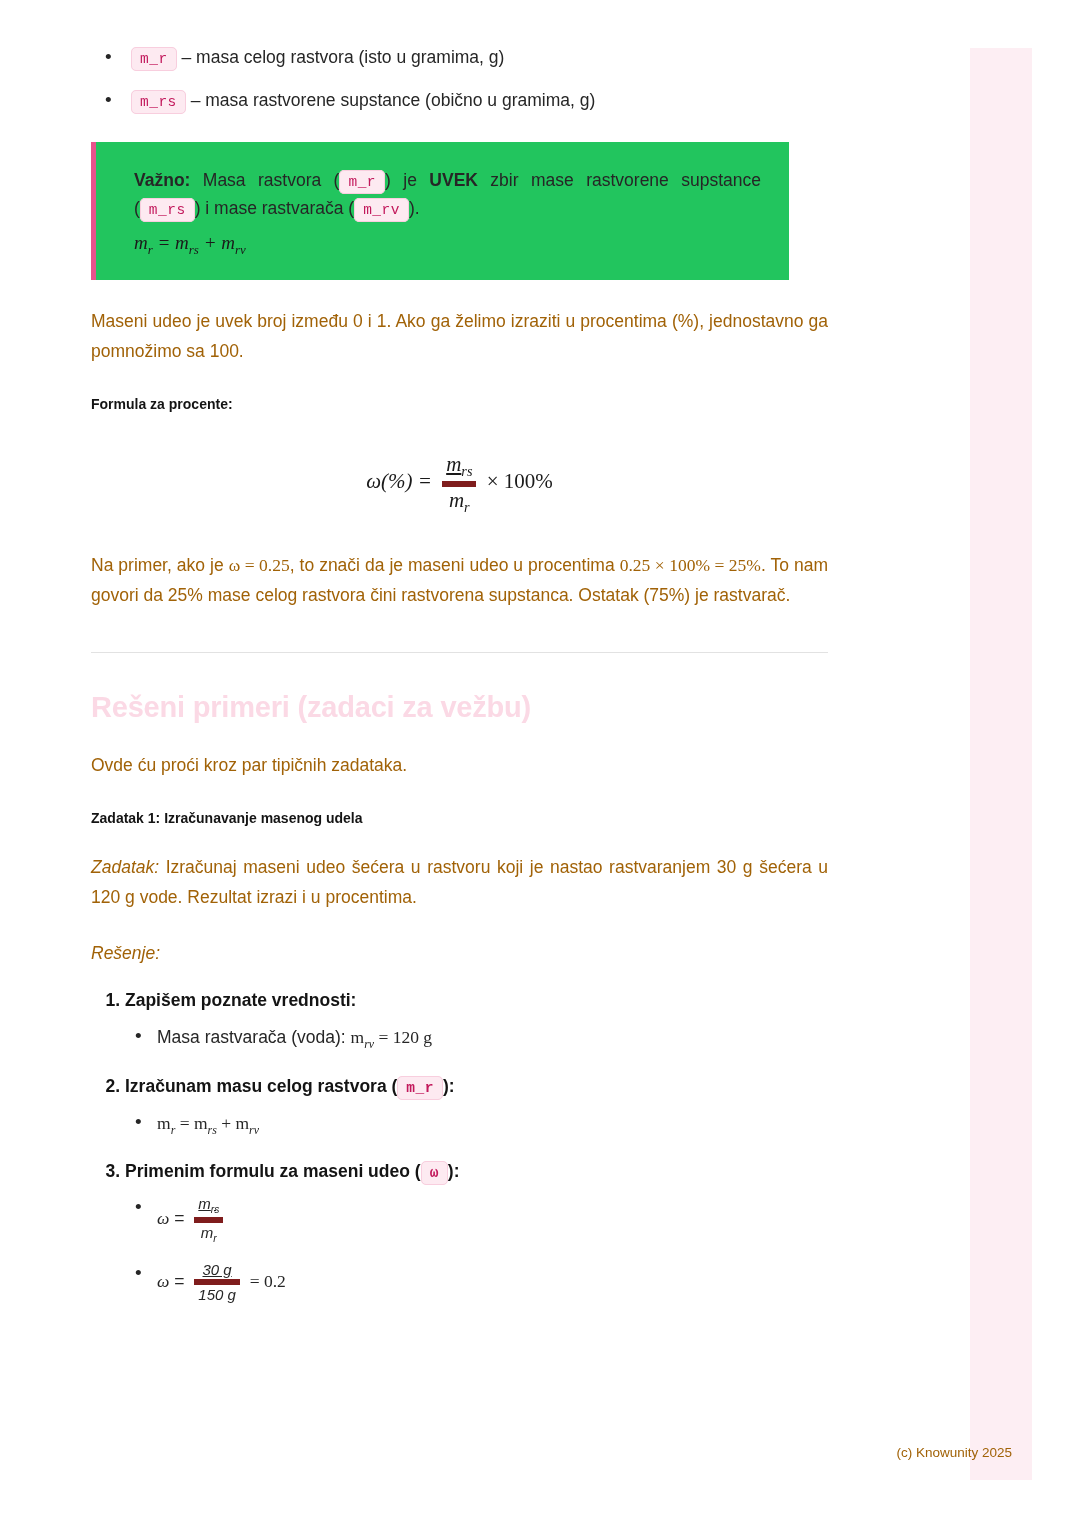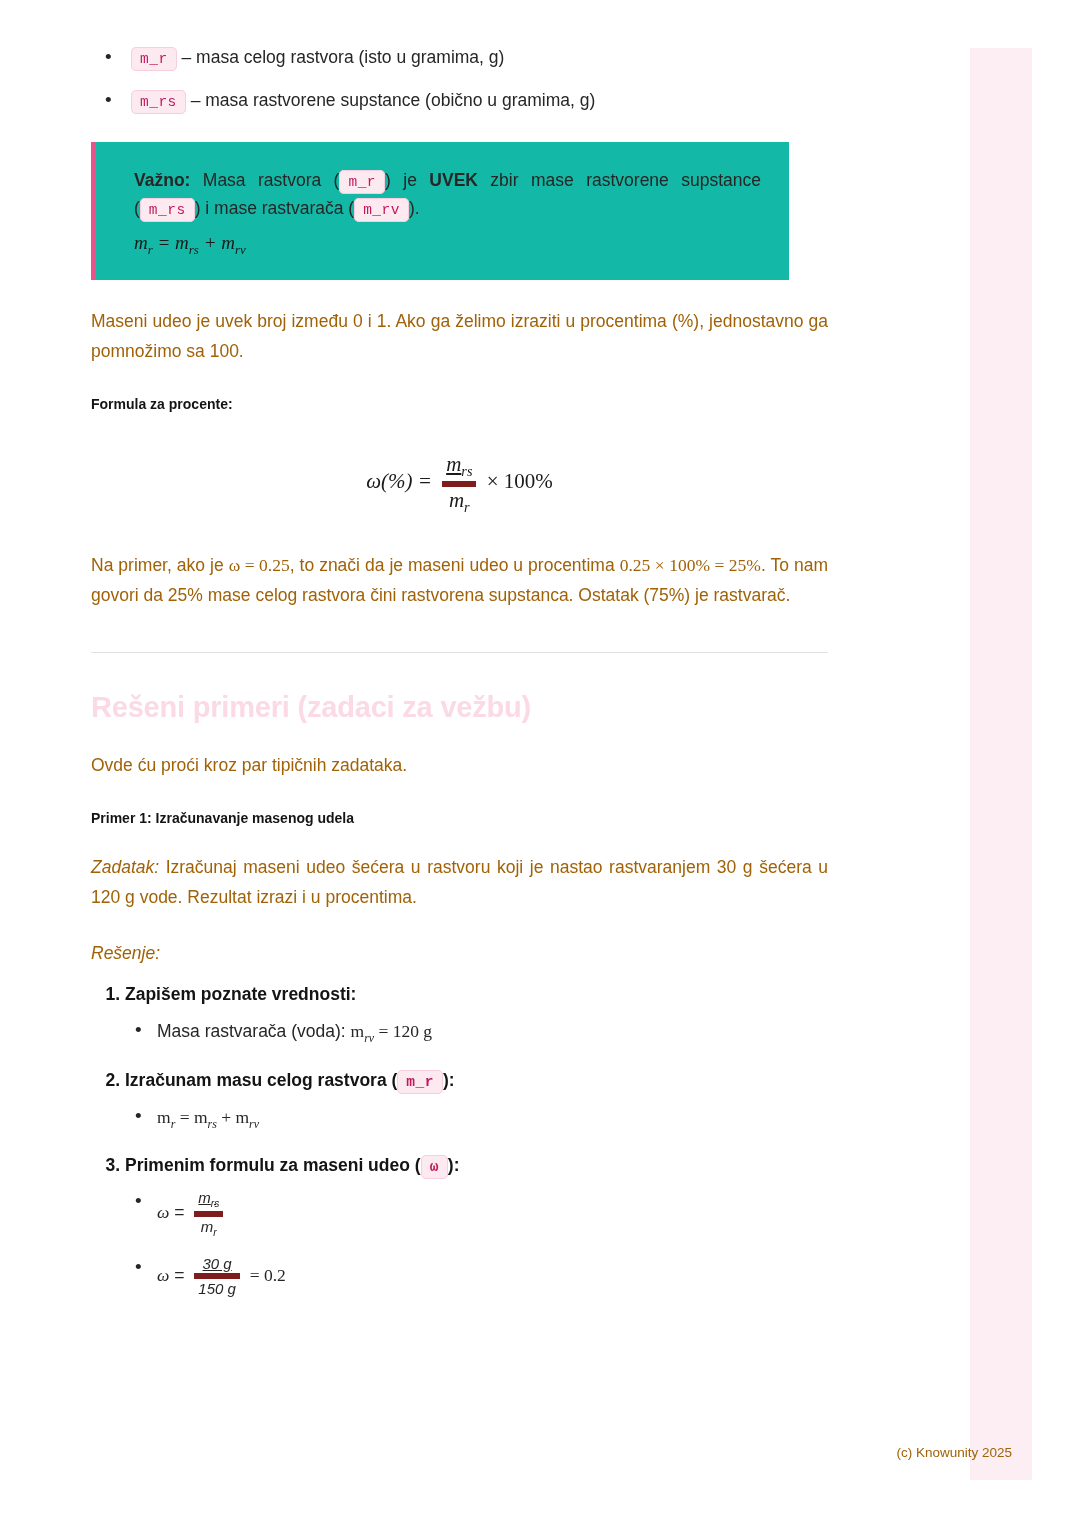--- a/index.html
+++ b/index.html
@@ -66,21 +66,21 @@
     color: #c2185b;
     border-radius: 5px;
     padding: 3px 8px;
     font-size: 14.5px;
     letter-spacing: 0.5px;
   }
 
   .callout {
     position: relative;
     margin: 28px 0 0 0;
-    background: #14b8a6;
+    background: #22c55e;
     border-left: 5px solid #e8538c;
     padding: 24px 28px 22px 38px;
     width: 698px;
     box-sizing: border-box;
   }
   .callout p {
     margin: 0;
     font-size: 17.5px;
     line-height: 1.62;
     color: #262626;
@@ -148,21 +148,21 @@
 
   h2.section {
     font-size: 29px;
     font-weight: bold;
     color: #fbd9e5;
     margin: 38px 0 0 0;
     letter-spacing: -0.2px;
   }
 
   ol.steps {
-    margin: 12px 0 0 0;
+    margin: 18px 0 0 0;
     padding-left: 34px;
     font-size: 17.5px;
   }
   ol.steps > li {
     margin-bottom: 6px;
     line-height: 1.6;
     font-weight: bold;
     color: #141414;
   }
   ol.steps > li > ul {
@@ -242,21 +242,21 @@
     <p class="body">
       <span>Na primer, ako je </span><span class="mathup">ω = 0.25</span><span>, to znači da je maseni udeo u procentima </span><span class="mathup">0.25 × 100% = 25%</span><span>. To nam govori da 25% mase celog rastvora čini rastvorena supstanca. Ostatak (75%) je rastvarač.</span>
     </p>
 
     <hr class="divider">
 
     <h2 class="section">Rešeni primeri (zadaci za vežbu)</h2>
 
     <p class="body nojust">Ovde ću proći kroz par tipičnih zadataka.</p>
 
-    <h4 class="sub">Primer 1: Izračunavanje masenog udela</h4>
+    <h4 class="sub">Zadatak 1: Izračunavanje masenog udela</h4>
 
     <p class="body">
       <span class="it">Zadatak:</span><span> Izračunaj maseni udeo šećera u rastvoru koji je nastao rastvaranjem 30 g šećera u 120 g vode. Rezultat izrazi i u procentima.</span>
     </p>
 
     <p class="body nojust it">Rešenje:</p>
 
     <ol class="steps">
       <li>
         <span>Zapišem poznate vrednosti:</span>

